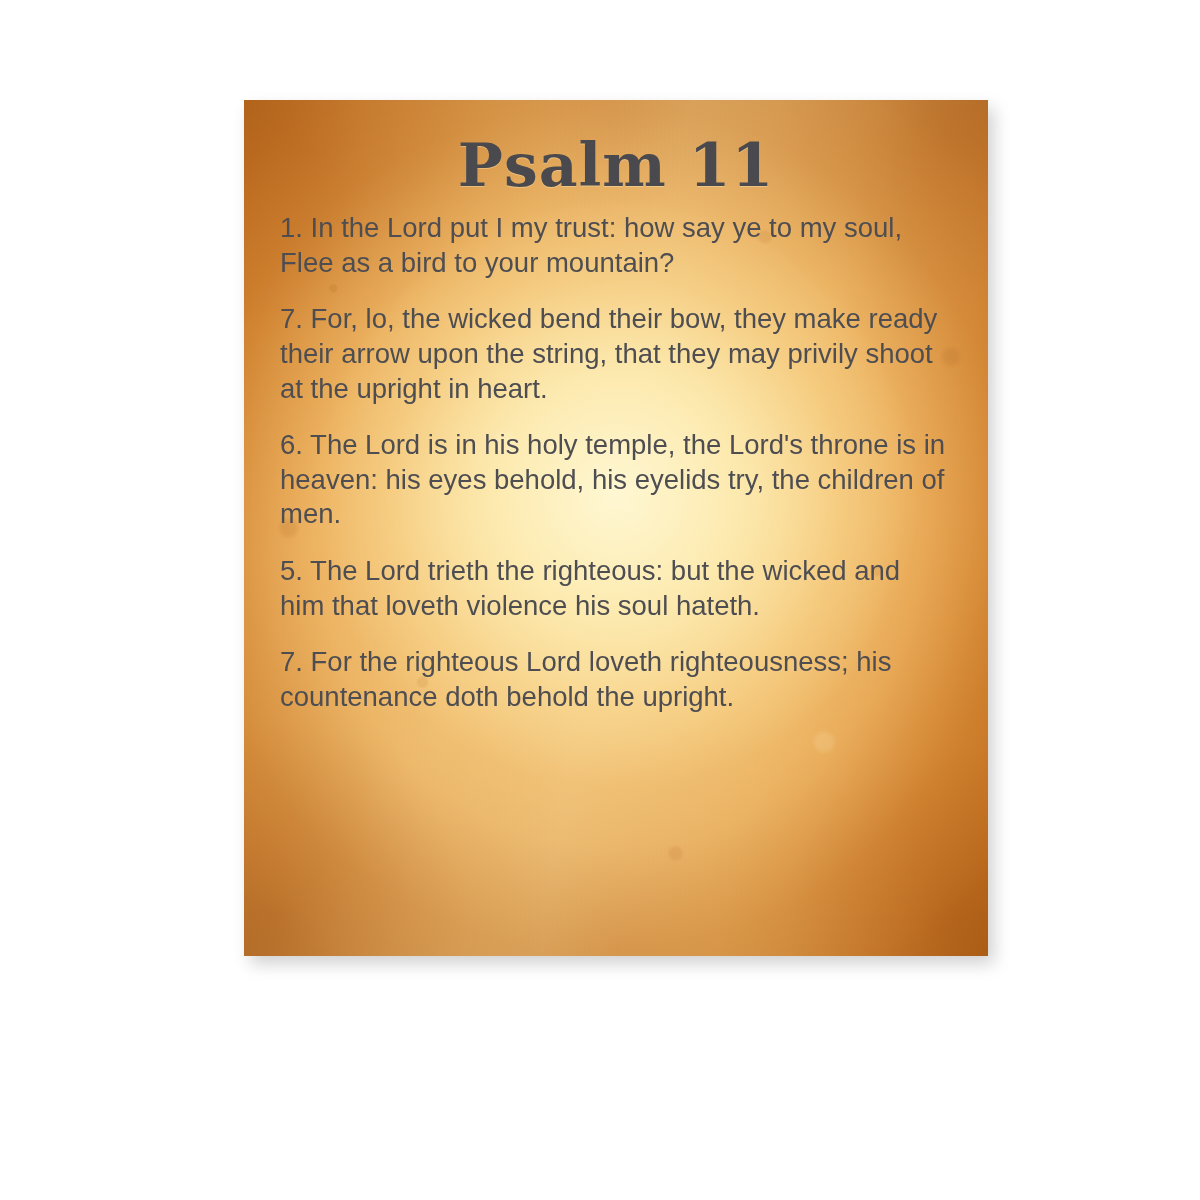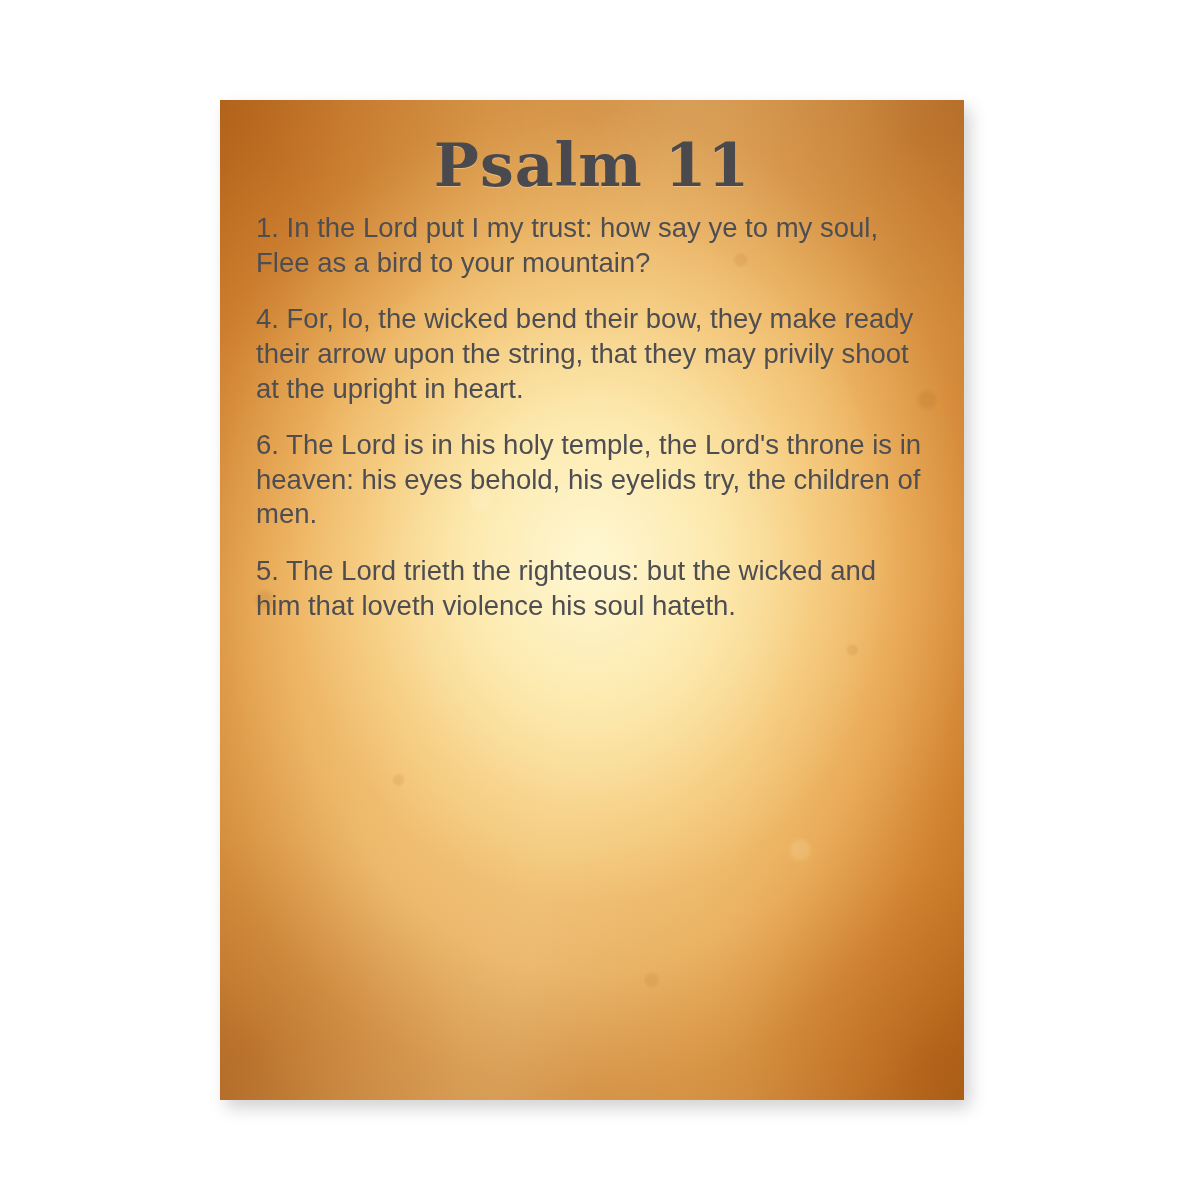--- a/index.html
+++ b/index.html
@@ -15,24 +15,24 @@
     position: relative;
     width: 1200px;
     height: 1200px;
     background: #ffffff;
     overflow: hidden;
   }
 
   
   .canvas-panel {
     position: absolute;
-    left: 220px;
+    left: 244px;
     top: 100px;
     width: 744px;
-    height: 1000px;
+    height: 856px;
     box-shadow: 6px 8px 16px rgba(0,0,0,0.18);
     overflow: hidden;
     background: #5eead4;
   }
 
   
   .parchment {
     position: absolute;
     inset: 0;
     background:
@@ -117,20 +117,21 @@
     <div class="parchment"></div>
     <div class="mottle"></div>
     <div class="vignette"></div>
 
     <div class="content">
 
       <h1 class="title">Psalm 11</h1>
 
       <div class="verses">
         <p class="verse">1. In the Lord put I my trust: how say ye to my soul, Flee as a bird to your mountain?</p>
-        <p class="verse">4. For, lo, the wicked bend their bow, they make ready their arrow upon the string, that they may privily shoot at the upright in heart.</p>
+        <p class="verse">7. For, lo, the wicked bend their bow, they make ready their arrow upon the string, that they may privily shoot at the upright in heart.</p>
         <p class="verse">6. The Lord is in his holy temple, the Lord's throne is in heaven: his eyes behold, his eyelids try, the children of men.</p>
         <p class="verse">5. The Lord trieth the righteous: but the wicked and him that loveth violence his soul hateth.</p>
+        <p class="verse">7. For the righteous Lord loveth righteousness; his countenance doth behold the upright.</p>
       </div>
 
     </div>
   </div>
 </div>
 
 </body></html>

